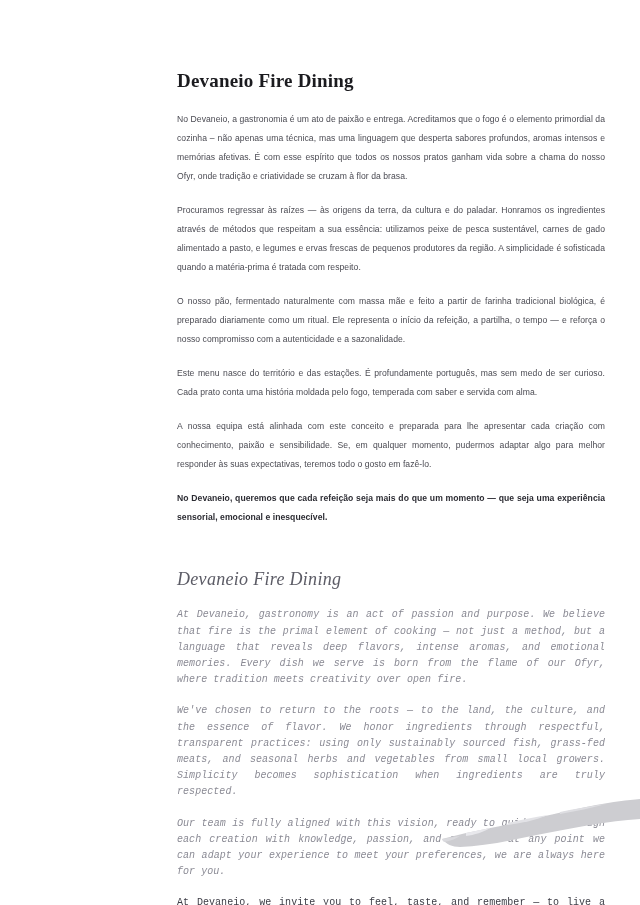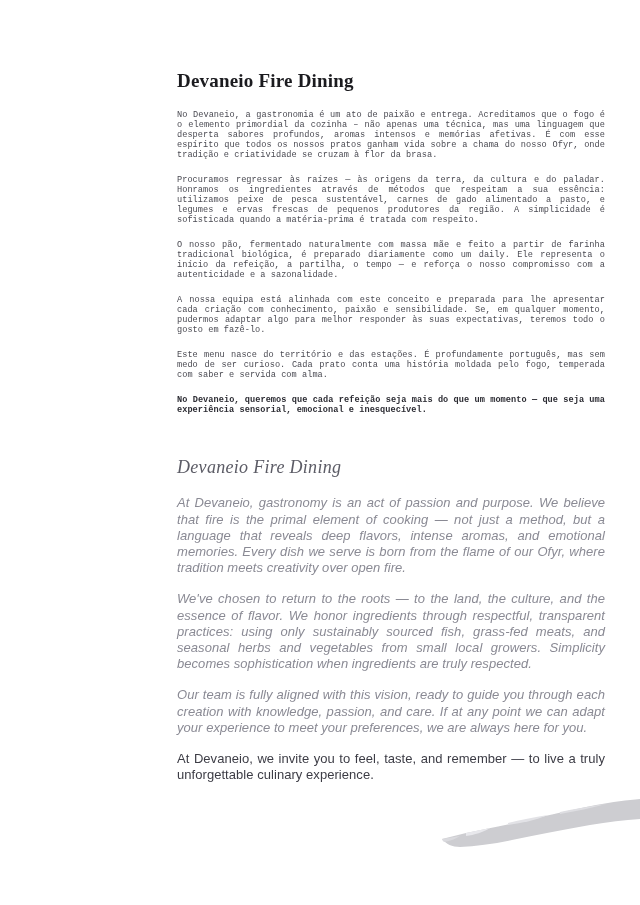--- a/index.html
+++ b/index.html
@@ -33,23 +33,23 @@
     font-family: "Liberation Serif", "DejaVu Serif", serif;
     font-size: 19px;
     font-weight: bold;
     color: #1b1b1f;
     letter-spacing: 0.2px;
     margin: 0 0 17px 0;
     line-height: 1.2;
   }
 
   .pt-para {
-    font-family: Liberation Mono, monospace;
+    font-family: Liberation Sans, sans-serif;
     font-size: 8.6px;
-    line-height: 10px;
+    line-height: 19px;
     color: #4a4a52;
     text-align: justify;
     margin: 0 0 15px 0;
     letter-spacing: 0.05px;
   }
 
   .pt-para.strong {
     color: #2c2c33;
     font-weight: bold;
     margin-bottom: 17px;
@@ -65,22 +65,22 @@
     font-size: 18px;
     font-style: italic;
     font-weight: normal;
     color: #5c5c66;
     letter-spacing: 0.3px;
     margin: 0 0 17px 0;
     line-height: 1.2;
   }
 
   .en-para {
-    font-family: Liberation Sans, sans-serif;
-    font-size: 13px;
+    font-family: Liberation Mono, monospace;
+    font-size: 10px;
     font-style: italic;
     line-height: 16.2px;
     color: #8a8a94;
     text-align: justify;
     margin: 0 0 15px 0;
     letter-spacing: 0.05px;
   }
 
   .en-para.final {
     font-style: normal;
@@ -110,25 +110,25 @@
 
   <div class="content">
 
     <section>
       <h1 class="pt-title">Devaneio Fire Dining</h1>
 
       <p class="pt-para">No Devaneio, a gastronomia é um ato de paixão e entrega. Acreditamos que o fogo é o elemento primordial da cozinha – não apenas uma técnica, mas uma linguagem que desperta sabores profundos, aromas intensos e memórias afetivas. É com esse espírito que todos os nossos pratos ganham vida sobre a chama do nosso Ofyr, onde tradição e criatividade se cruzam à flor da brasa.</p>
 
       <p class="pt-para">Procuramos regressar às raízes — às origens da terra, da cultura e do paladar. Honramos os ingredientes através de métodos que respeitam a sua essência: utilizamos peixe de pesca sustentável, carnes de gado alimentado a pasto, e legumes e ervas frescas de pequenos produtores da região. A simplicidade é sofisticada quando a matéria-prima é tratada com respeito.</p>
 
-      <p class="pt-para">O nosso pão, fermentado naturalmente com massa mãe e feito a partir de farinha tradicional biológica, é preparado diariamente como um daily. Ele representa o início da refeição, a partilha, o tempo — e reforça o nosso compromisso com a autenticidade e a sazonalidade.</p>
+      <p class="pt-para">O nosso pão, fermentado naturalmente com massa mãe e feito a partir de farinha tradicional biológica, é preparado diariamente como um ritual. Ele representa o início da refeição, a partilha, o tempo — e reforça o nosso compromisso com a autenticidade e a sazonalidade.</p>
+
+      <p class="pt-para">Este menu nasce do território e das estações. É profundamente português, mas sem medo de ser curioso. Cada prato conta uma história moldada pelo fogo, temperada com saber e servida com alma.</p>
 
       <p class="pt-para">A nossa equipa está alinhada com este conceito e preparada para lhe apresentar cada criação com conhecimento, paixão e sensibilidade. Se, em qualquer momento, pudermos adaptar algo para melhor responder às suas expectativas, teremos todo o gosto em fazê-lo.</p>
-
-      <p class="pt-para">Este menu nasce do território e das estações. É profundamente português, mas sem medo de ser curioso. Cada prato conta uma história moldada pelo fogo, temperada com saber e servida com alma.</p>
 
       <p class="pt-para strong">No Devaneio, queremos que cada refeição seja mais do que um momento — que seja uma experiência sensorial, emocional e inesquecível.</p>
     </section>
 
     <section class="en-block">
       <h2 class="en-title">Devaneio Fire Dining</h2>
 
       <p class="en-para">At Devaneio, gastronomy is an act of passion and purpose. We believe that fire is the primal element of cooking — not just a method, but a language that reveals deep flavors, intense aromas, and emotional memories. Every dish we serve is born from the flame of our Ofyr, where tradition meets creativity over open fire.</p>
 
       <p class="en-para">We've chosen to return to the roots — to the land, the culture, and the essence of flavor. We honor ingredients through respectful, transparent practices: using only sustainably sourced fish, grass-fed meats, and seasonal herbs and vegetables from small local growers. Simplicity becomes sophistication when ingredients are truly respected.</p>

